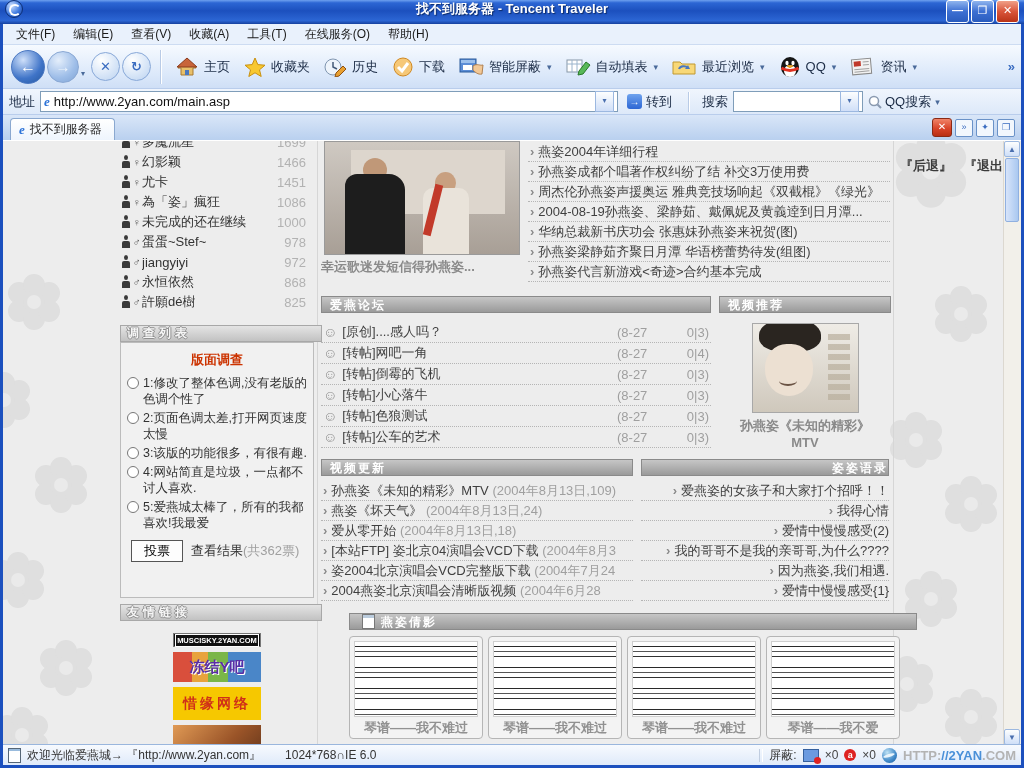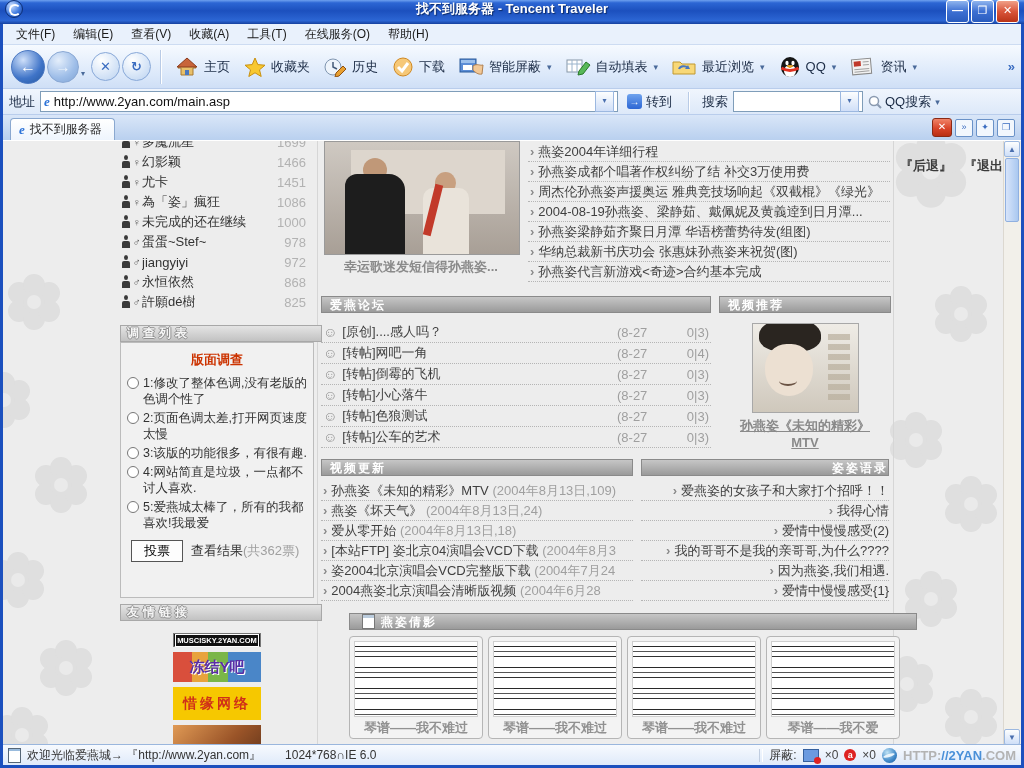--- a/index.html
+++ b/index.html
@@ -137,21 +137,21 @@
   .pfig1{position:absolute;left:20px;bottom:0;width:60px;height:80px;background:#1d1d1d;
     border-radius:12px 16px 0 0;}
   .phead1{position:absolute;left:38px;bottom:72px;width:24px;height:24px;border-radius:50%;
     background:#c09878;}
   .pfig2{position:absolute;left:98px;bottom:0;width:46px;height:66px;background:#e9e3da;
     border-radius:10px 10px 0 0;}
   .phead2{position:absolute;left:110px;bottom:60px;width:21px;height:22px;border-radius:50%;
     background:#c8a080;}
   .pstrap{position:absolute;left:104px;bottom:18px;width:8px;height:52px;background:#c23a2a;
     transform:rotate(14deg);}
-  .photocap{position:absolute;left:0px;top:117px;width:200px;text-align:center;
+  .photocap{position:absolute;left:0px;top:117px;width:200px;text-align:left;
     font-size:13px;font-weight:bold;color:#8a8a8a;}
   .news{position:absolute;left:207px;top:1px;width:362px;}
   .lrow{height:19px;line-height:19px;border-bottom:1px dotted #b5b5b5;font-size:13px;
     color:#3f3f3f;white-space:nowrap;overflow:hidden;}
   .bullet{color:#8a8a8a;font-weight:bold;margin:0 4px 0 2px;}
   .meta{color:#9f9f9f;}
 
   .phead-bar{height:17px;background:linear-gradient(180deg,#c6c6c6,#9a9a9a);
     border:1px solid #8a8a8a;color:#fff;font-size:12px;font-weight:bold;line-height:16px;
     padding-left:8px;letter-spacing:2px;box-sizing:border-box;}
@@ -168,21 +168,21 @@
   .vphoto{width:105px;height:88px;margin:10px auto 4px;border:1px solid #a8a8a8;
     background:linear-gradient(180deg,#efece6,#cfc8bc);position:relative;overflow:hidden;}
   .vhair{position:absolute;left:6px;top:-6px;width:62px;height:34px;background:#2a2520;
     border-radius:50% 50% 40% 40%;}
   .vface{position:absolute;left:12px;top:20px;width:48px;height:52px;background:#ece0d2;
     border-radius:45% 45% 50% 50%;}
   .vsmile{position:absolute;left:26px;top:52px;width:18px;height:8px;border-bottom:2px solid #6a5344;
     border-radius:50%;}
   .vtext{position:absolute;right:8px;top:10px;width:22px;height:66px;
     background:repeating-linear-gradient(180deg,#b8ae9c 0 6px,transparent 6px 10px);opacity:.7;}
-  .vcap{text-align:center;font-size:13px;font-weight:bold;color:#8a8a8a;line-height:17px;text-decoration:underline;}
+  .vcap{text-align:center;font-size:13px;font-weight:bold;color:#8a8a8a;line-height:17px;}
 
   .videoupd{position:absolute;left:0;top:318px;width:312px;}
   .videoupd .rows,.quotes .rows{margin-top:5px;}
   .quotes{position:absolute;left:320px;top:318px;width:248px;text-align:right;}
 
   .gallery{position:absolute;left:0;top:472px;width:568px;padding-left:28px;}
   .ghead{display:flex;align-items:center;gap:6px;}
   .gico{width:11px;height:13px;background:#fff;border:1px solid #777;margin-left:4px;
     box-shadow:inset 0 3px 0 #bcd;}
   .thumbs{display:flex;gap:5px;margin-top:6px;}
@@ -528,22 +528,22 @@
           <div class="pfig2"></div>
           <div class="pstrap"></div>
         </div>
         <div class="photocap">幸运歌迷发短信得孙燕姿...</div>
 
         <div class="news">
           <div class="lrow"><span class="bullet">›</span><span>燕姿2004年详细行程</span></div>
           <div class="lrow"><span class="bullet">›</span><span>孙燕姿成都个唱著作权纠纷了结 补交3万使用费</span></div>
           <div class="lrow"><span class="bullet">›</span><span>周杰伦孙燕姿声援奥运 雅典竞技场响起《双截棍》《绿光》</span></div>
           <div class="lrow"><span class="bullet">›</span><span>2004-08-19孙燕姿、梁静茹、戴佩妮及黄義逹到日月潭...</span></div>
+          <div class="lrow"><span class="bullet">›</span><span>华纳总裁新书庆功会 张惠妹孙燕姿来祝贺(图)</span></div>
           <div class="lrow"><span class="bullet">›</span><span>孙燕姿梁静茹齐聚日月潭 华语榜蕾势待发(组图)</span></div>
-          <div class="lrow"><span class="bullet">›</span><span>华纳总裁新书庆功会 张惠妹孙燕姿来祝贺(图)</span></div>
           <div class="lrow"><span class="bullet">›</span><span>孙燕姿代言新游戏&lt;奇迹&gt;合约基本完成</span></div>
         </div>
 
         <div class="forum">
           <div class="phead-bar">爱燕论坛</div>
           <div class="rows">
             <div class="frow">
                 <span class="smiley">☺</span>
                 <span class="ftitle">[原创]....感人吗？</span>
                 <span class="fdate">(8-27</span>

